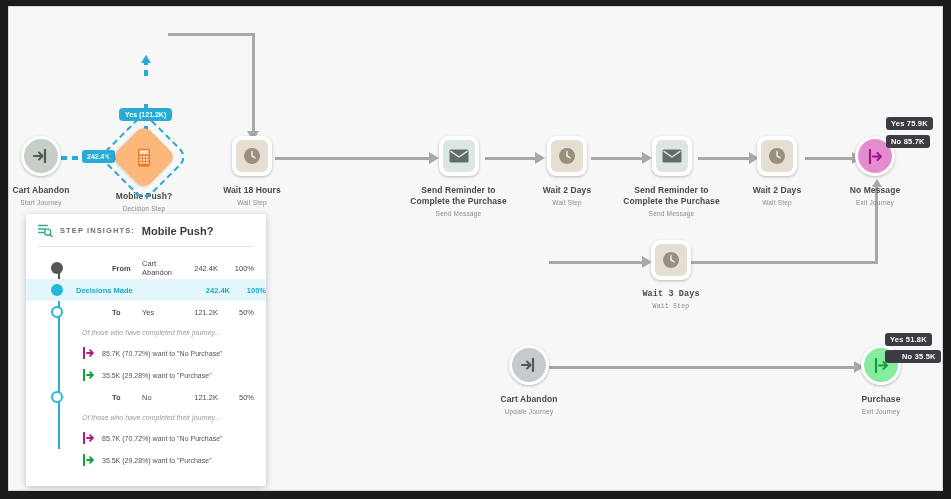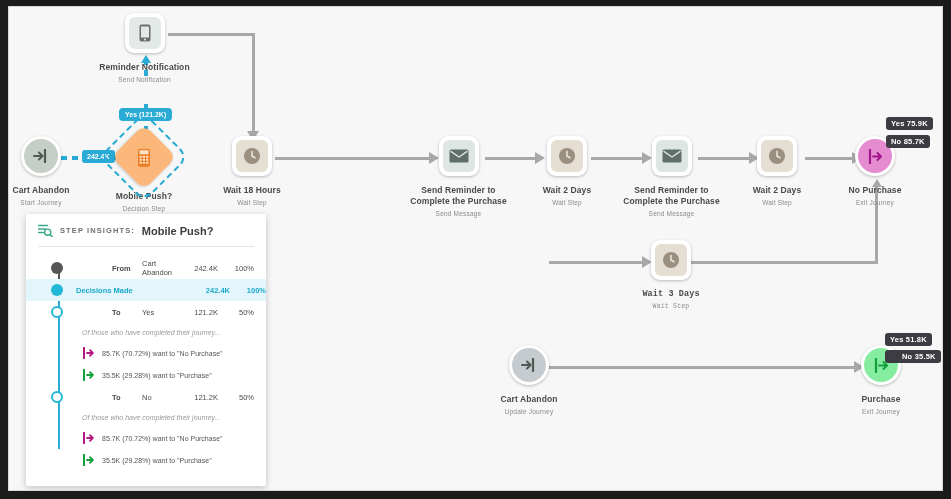--- a/index.html
+++ b/index.html
@@ -149,33 +149,20 @@
   <div class="edge h" style="left:540px;top:254px;width:94px;"></div>
   <div class="arrow right" style="left:633px;top:249px;"></div>
 
   <div class="edge h" style="left:682px;top:254px;width:187px;"></div>
   <div class="edge v" style="left:866px;top:180px;height:76px;"></div>
   <div class="arrow up" style="left:863px;top:172px;"></div>
 
   <div class="edge h" style="left:540px;top:359px;width:308px;"></div>
   <div class="arrow right" style="left:845px;top:354px;"></div>
 
-  <div class="node" style="left:78px;top:6px;width:115px;">
-    <div class="nbox">
-      <div class="inner push">
-        <svg width="12" height="18" viewBox="0 0 12 18">
-              <rect x="0.5" y="0.5" width="11" height="17" rx="2" fill="#6f6f6f"></rect>
-              <rect x="2" y="2.5" width="8" height="11" fill="#e3e9e7"></rect>
-              <circle cx="6" cy="15.4" r="1" fill="#e3e9e7"></circle>
-            </svg>
-      </div>
-    </div>
-    <div class="nlabel">Reminder Notification</div>
-    <div class="nsub">Send Notification</div>
-  </div>
 
   <div class="node" style="left:-8px;top:129px;width:80px;">
     <div class="ncircle">
       <div class="cin start">
         <svg width="16" height="14" viewBox="0 0 16 14">
               <path d="M1 7h8M6 3.5L9.6 7 6 10.5" stroke="#4f5a54" stroke-width="2" fill="none" stroke-linecap="round" stroke-linejoin="round"></path>
               <path d="M12 1v12" stroke="#4f5a54" stroke-width="2.2" stroke-linecap="round"></path>
             </svg>
       </div>
     </div>
@@ -275,21 +262,21 @@
 
   <div class="node" style="left:829px;top:129px;width:74px;">
     <div class="ncircle">
       <div class="cin exitpink">
         <svg width="17" height="15" viewBox="0 0 17 15">
               <path d="M3 1v13" stroke="#a3158c" stroke-width="2.2" stroke-linecap="round"></path>
               <path d="M6 7.5h8M10.5 4L14 7.5 10.5 11" stroke="#a3158c" stroke-width="2" fill="none" stroke-linecap="round" stroke-linejoin="round"></path>
             </svg>
       </div>
     </div>
-    <div class="nlabel">No Purchase</div>
+    <div class="nlabel">No Message</div>
     <div class="nsub">Exit Journey</div>
   </div>
   <div class="badge" style="left:877px;top:110px;">Yes 75.9K</div>
   <div class="badge" style="left:877px;top:128px;">No 85.7K</div>
 
 
   <div class="node" style="left:625px;top:233px;width:74px;font-family:Liberation Mono, monospace;">
     <div class="nbox">
       <div class="inner wait">
         <svg width="18" height="18" viewBox="0 0 18 18">

